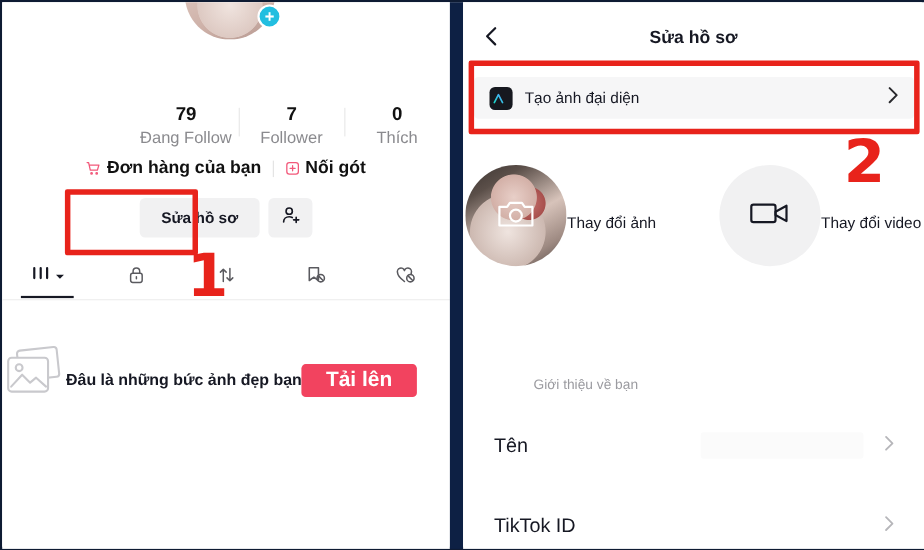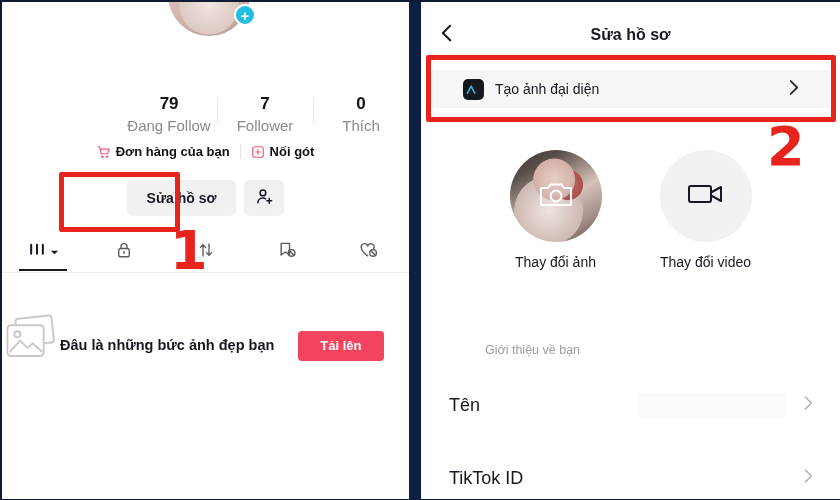--- a/index.html
+++ b/index.html
@@ -57,21 +57,21 @@
     content: ""; position: absolute; left: 0; top: 4px;
     width: 1px; height: 26px; background: #e7e7e7;
   }
   .stat-value { font-size: 17px; font-weight: 700; color: #111; letter-spacing: -0.2px; }
   .stat-label { font-size: 15px; color: #8a8a8e; margin-top: 3px; }
 
   .meta-row {
     position: absolute; top: 142px; left: 0; width: 407px;
     display: flex; justify-content: center; align-items: center; gap: 10px;
   }
-  .meta-item { display: flex; align-items: center; gap: 5px; font-size: 13px; font-weight: 700; color: #111; }
+  .meta-item { display: flex; align-items: center; gap: 5px; font-size: 16px; font-weight: 700; color: #111; }
   .meta-sep { width: 1px; height: 15px; background: #e2e2e2; }
   .pink-ico { width: 14px; height: 14px; display: block; }
 
   .action-row {
     position: absolute; top: 178px; left: 0; width: 407px;
     display: flex; justify-content: center; align-items: center; gap: 8px;
   }
   .btn-pill {
     height: 36px; padding: 0 20px; border-radius: 5px;
     background: #f1f1f2; color: #161823;
@@ -99,50 +99,50 @@
   .empty-state {
     position: absolute; top: 310px; left: 0; width: 407px;
     display: flex; flex-direction: row; align-items: center;
   }
   .empty-title {
     margin-top: 14px; font-size: 14.5px; font-weight: 700; color: #161823;
     text-align: center; line-height: 1.45;
   }
   .upload-btn {
     margin-top: 13px; height: 30px; padding: 0 22px; border-radius: 4px;
-    background: #f2435f; color: #fff; font-size: 13px; font-weight: 700;
-    display: flex; align-items: center; justify-content: center;
-    border: none; font-family: inherit; margin-left: 24px;
+    background: #f2435f; color: #fff; font-size: 19px; font-weight: 700;
+    display: flex; align-items: center; justify-content: center;
+    border: none; font-family: inherit;
   }
 
   
   .rp-header {
     position: absolute; top: 12px; left: 0; width: 419px; height: 42px;
     display: flex; align-items: center;
   }
   .rp-back { position: absolute; left: 12px; top: 8px; width: 26px; height: 26px; display: flex; align-items: center; justify-content: center; }
   .rp-title { width: 419px; text-align: center; font-size: 16px; font-weight: 700; color: #161823; }
 
   .ai-row {
     position: absolute; left: 10px; top: 68px; width: 400px; height: 38px;
     background: #f6f6f7; border-radius: 4px;
-    display: flex; align-items: center; padding: 0 32px;
+    display: flex; align-items: center; padding: 0 14px;
   }
   .ai-badge {
     width: 21px; height: 21px; border-radius: 5px; background: #16181f;
     display: flex; align-items: center; justify-content: center; flex: none;
   }
   .ai-text { margin-left: 11px; font-size: 14px; color: #161823; }
   .ai-chev { margin-left: auto; }
 
   .media-row {
     position: absolute; top: 148px; left: 0; width: 419px;
     display: flex; justify-content: center; gap: 58px;
   }
-  .media-col { display: flex; flex-direction: column; align-items: center; }
+  .media-col { display: flex; flex-direction: row; align-items: center; }
   .circle-photo {
     width: 92px; height: 92px; border-radius: 50%;
     background:
       radial-gradient(circle at 48% 32%, #e8cfc8 0%, #d3b0a7 26%, transparent 27%),
       radial-gradient(circle at 63% 38%, #c4706c 0%, #a8504d 18%, transparent 19%),
       radial-gradient(circle at 42% 66%, #efe4df 0%, #cdb9b1 42%, transparent 43%),
       linear-gradient(150deg, #3a3330 0%, #5b4f49 22%, #d7c3ba 55%, #9e8a82 80%, #554945 100%);
     display: flex; align-items: center; justify-content: center;
     position: relative; overflow: hidden;
   }

